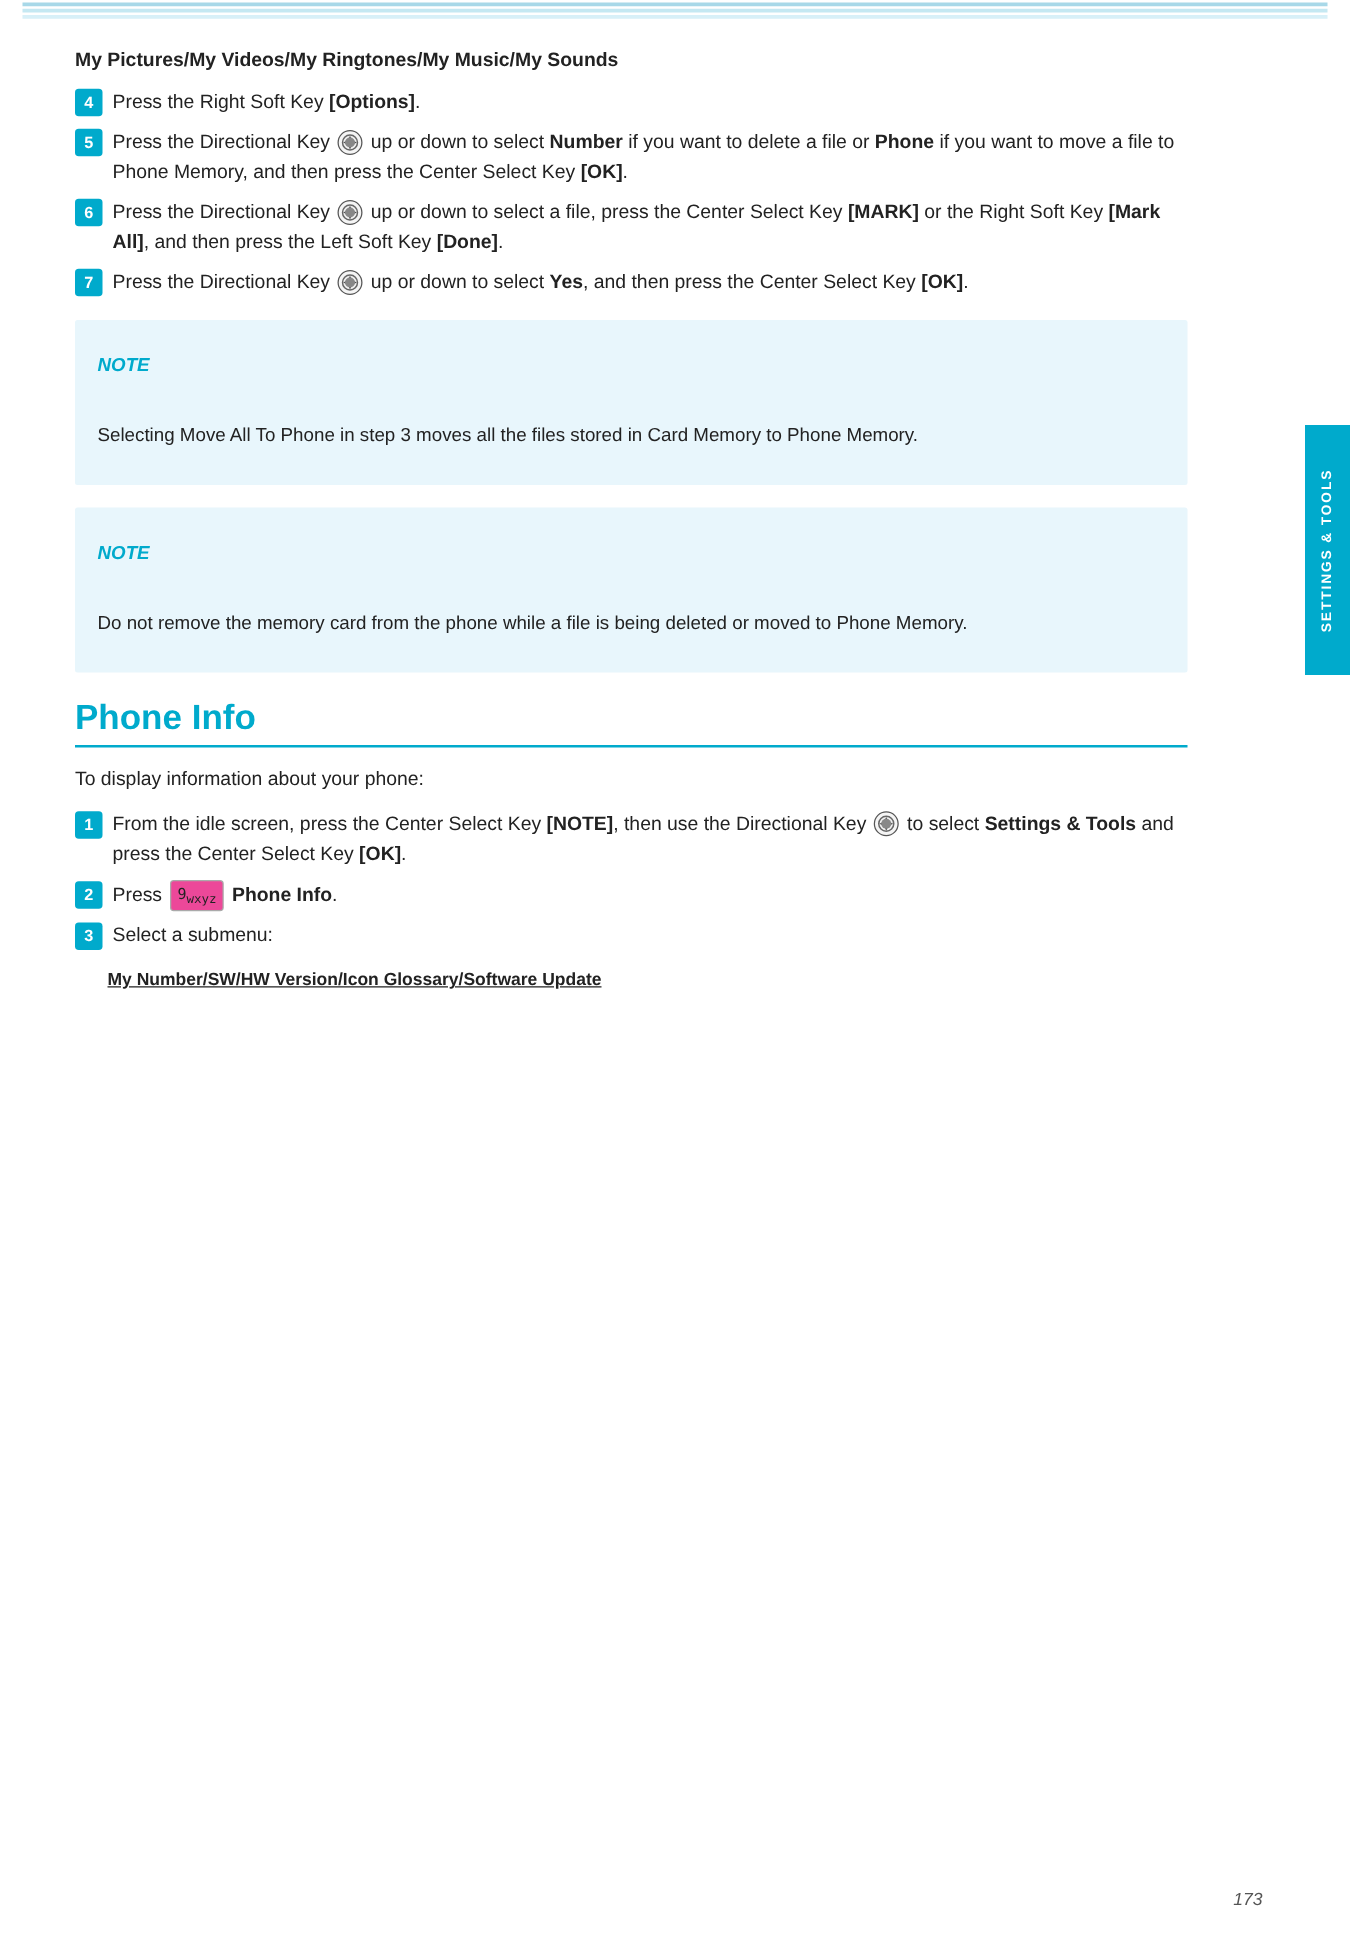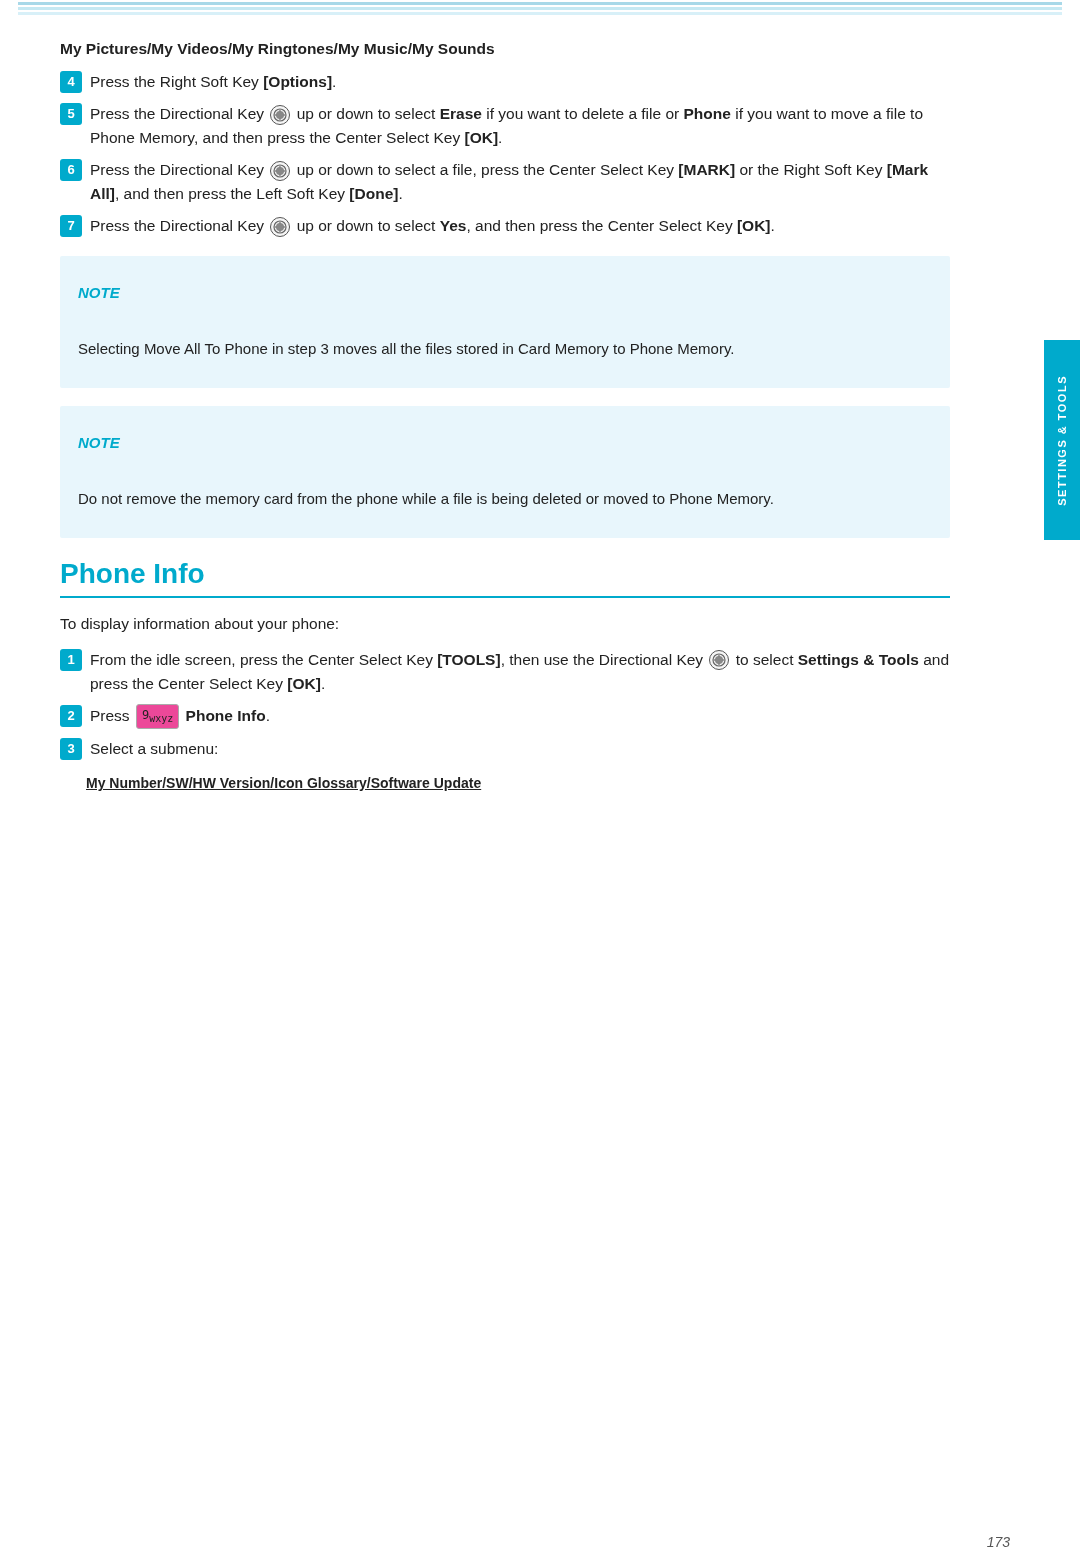--- a/index.html
+++ b/index.html
@@ -189,21 +189,21 @@
       padding: 1px 5px;
       font-size: 12px;
       font-family: monospace;
       vertical-align: middle;
       margin: 0 2px;
     }
 
     
     .page-number {
       position: absolute;
-      bottom: 16px;
+      bottom: 39px;
       right: 70px;
       font-size: 14px;
       font-style: italic;
       color: #555;
     }
 
     
     .indent-block {
       margin-left: 26px;
       font-size: 14px;
@@ -247,21 +247,21 @@
           <span class="dir-key">
             <svg width="14" height="14" viewBox="0 0 14 14">
               <circle cx="7" cy="7" r="6" stroke="#666" stroke-width="1.2" fill="#f0f0f0"></circle>
               <circle cx="7" cy="7" r="3" fill="#999"></circle>
               <polygon points="7,1.5 8.2,4 5.8,4" fill="#555"></polygon>
               <polygon points="7,12.5 5.8,10 8.2,10" fill="#555"></polygon>
               <polygon points="1.5,7 4,5.8 4,8.2" fill="#555"></polygon>
               <polygon points="12.5,7 10,8.2 10,5.8" fill="#555"></polygon>
             </svg>
           </span>
-          up or down to select <span class="bold">Erase</span> if you want to delete a file or <span class="bold">Phone</span> if you want to move a file to Phone Memory, and then press the Center Select Key <span class="bold">[OK]</span>.
+          up or down to select <span class="bold">Number</span> if you want to delete a file or <span class="bold">Phone</span> if you want to move a file to Phone Memory, and then press the Center Select Key <span class="bold">[OK]</span>.
         </span>
       </li>
 
       <li>
         <span class="num-badge">6</span>
         <span class="li-text">
           Press the Directional Key
           <span class="dir-key">
             <svg width="14" height="14" viewBox="0 0 14 14">
               <circle cx="7" cy="7" r="6" stroke="#666" stroke-width="1.2" fill="#f0f0f0"></circle>
@@ -311,21 +311,21 @@
 
     <h2 class="section-heading">Phone Info</h2>
 
     <p class="section-intro">To display information about your phone:</p>
 
     <ul class="numbered-list">
 
       <li>
         <span class="num-badge">1</span>
         <span class="li-text">
-          From the idle screen, press the Center Select Key <span class="bold">[TOOLS]</span>, then use the Directional Key
+          From the idle screen, press the Center Select Key <span class="bold">[NOTE]</span>, then use the Directional Key
           <span class="dir-key">
             <svg width="14" height="14" viewBox="0 0 14 14">
               <circle cx="7" cy="7" r="6" stroke="#666" stroke-width="1.2" fill="#f0f0f0"></circle>
               <circle cx="7" cy="7" r="3" fill="#999"></circle>
               <polygon points="7,1.5 8.2,4 5.8,4" fill="#555"></polygon>
               <polygon points="7,12.5 5.8,10 8.2,10" fill="#555"></polygon>
               <polygon points="1.5,7 4,5.8 4,8.2" fill="#555"></polygon>
               <polygon points="12.5,7 10,8.2 10,5.8" fill="#555"></polygon>
             </svg>
           </span>

